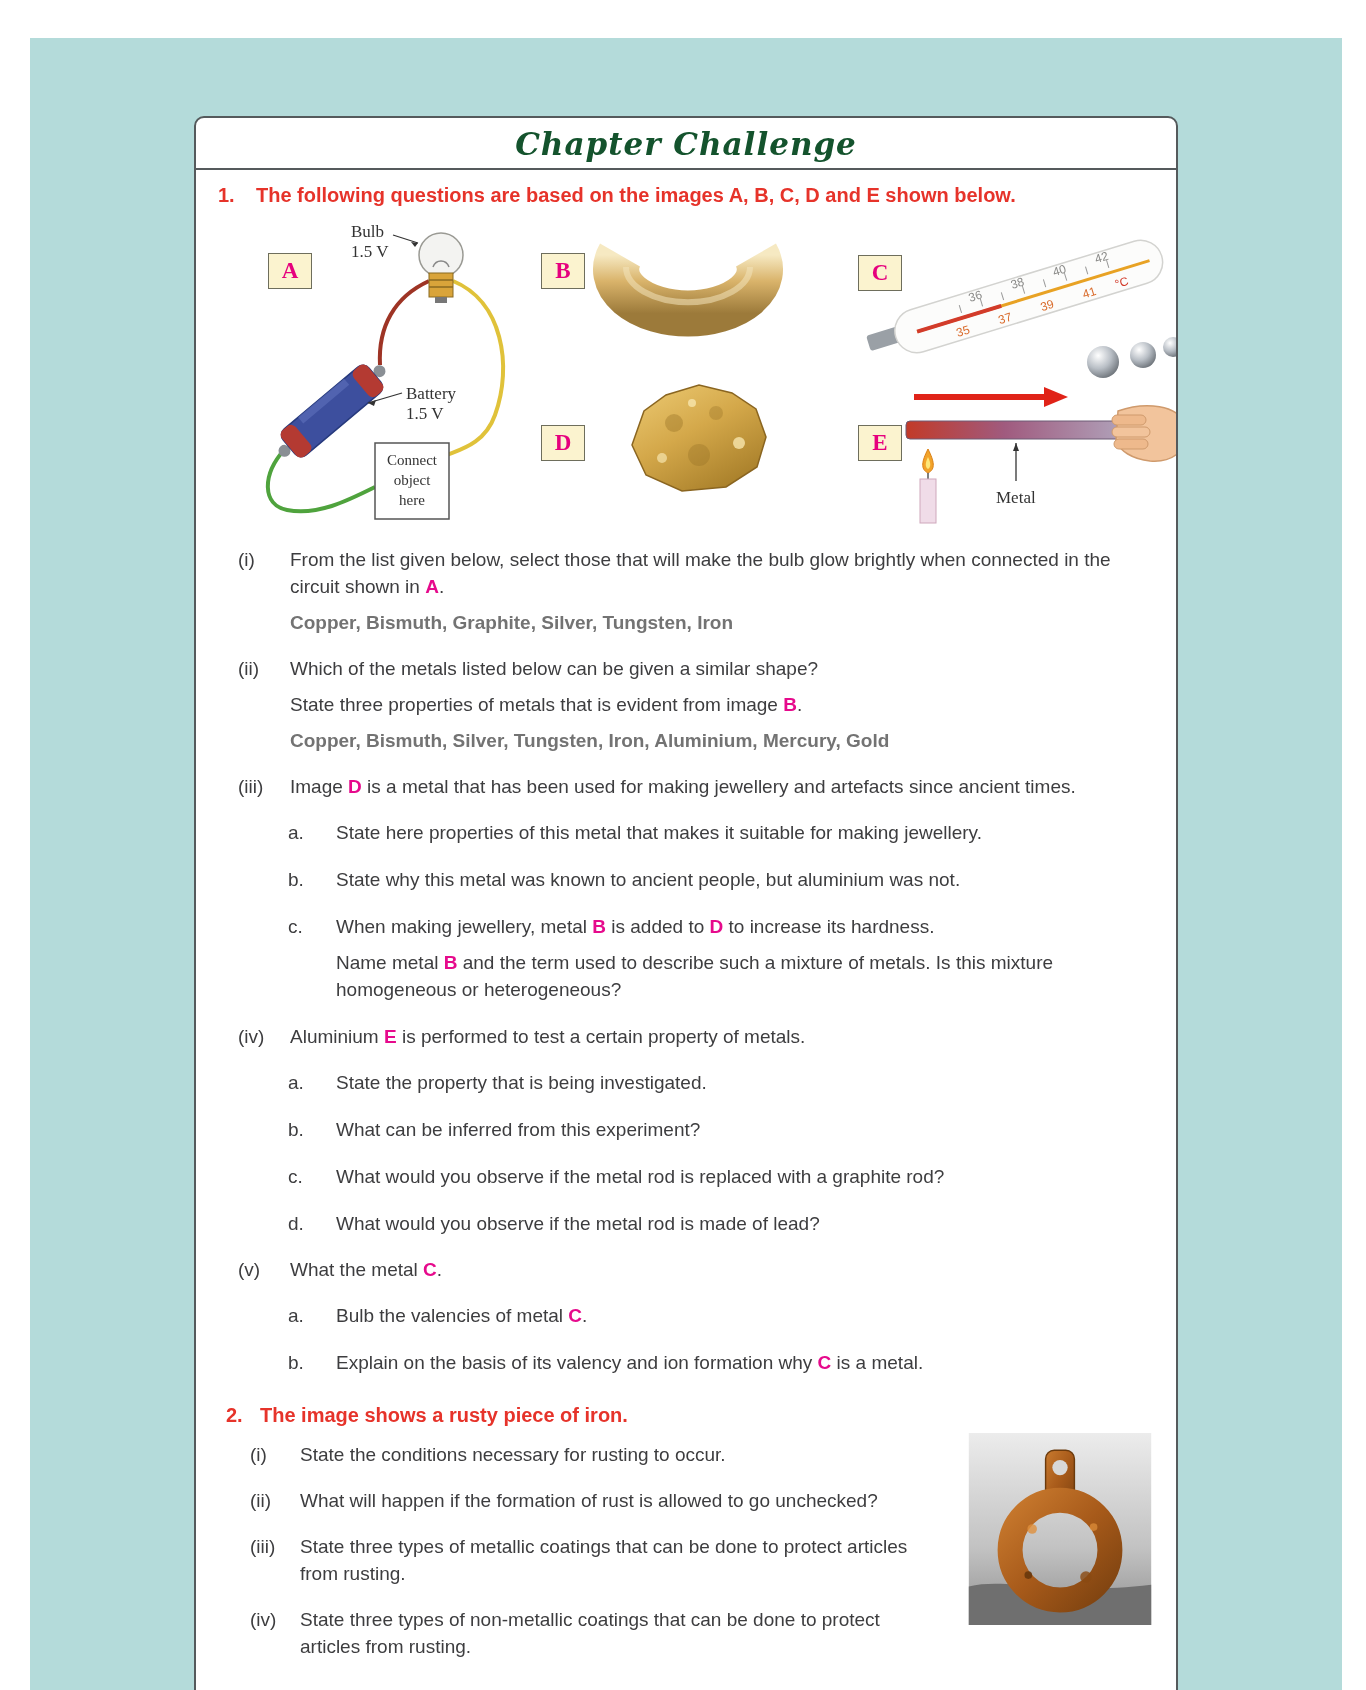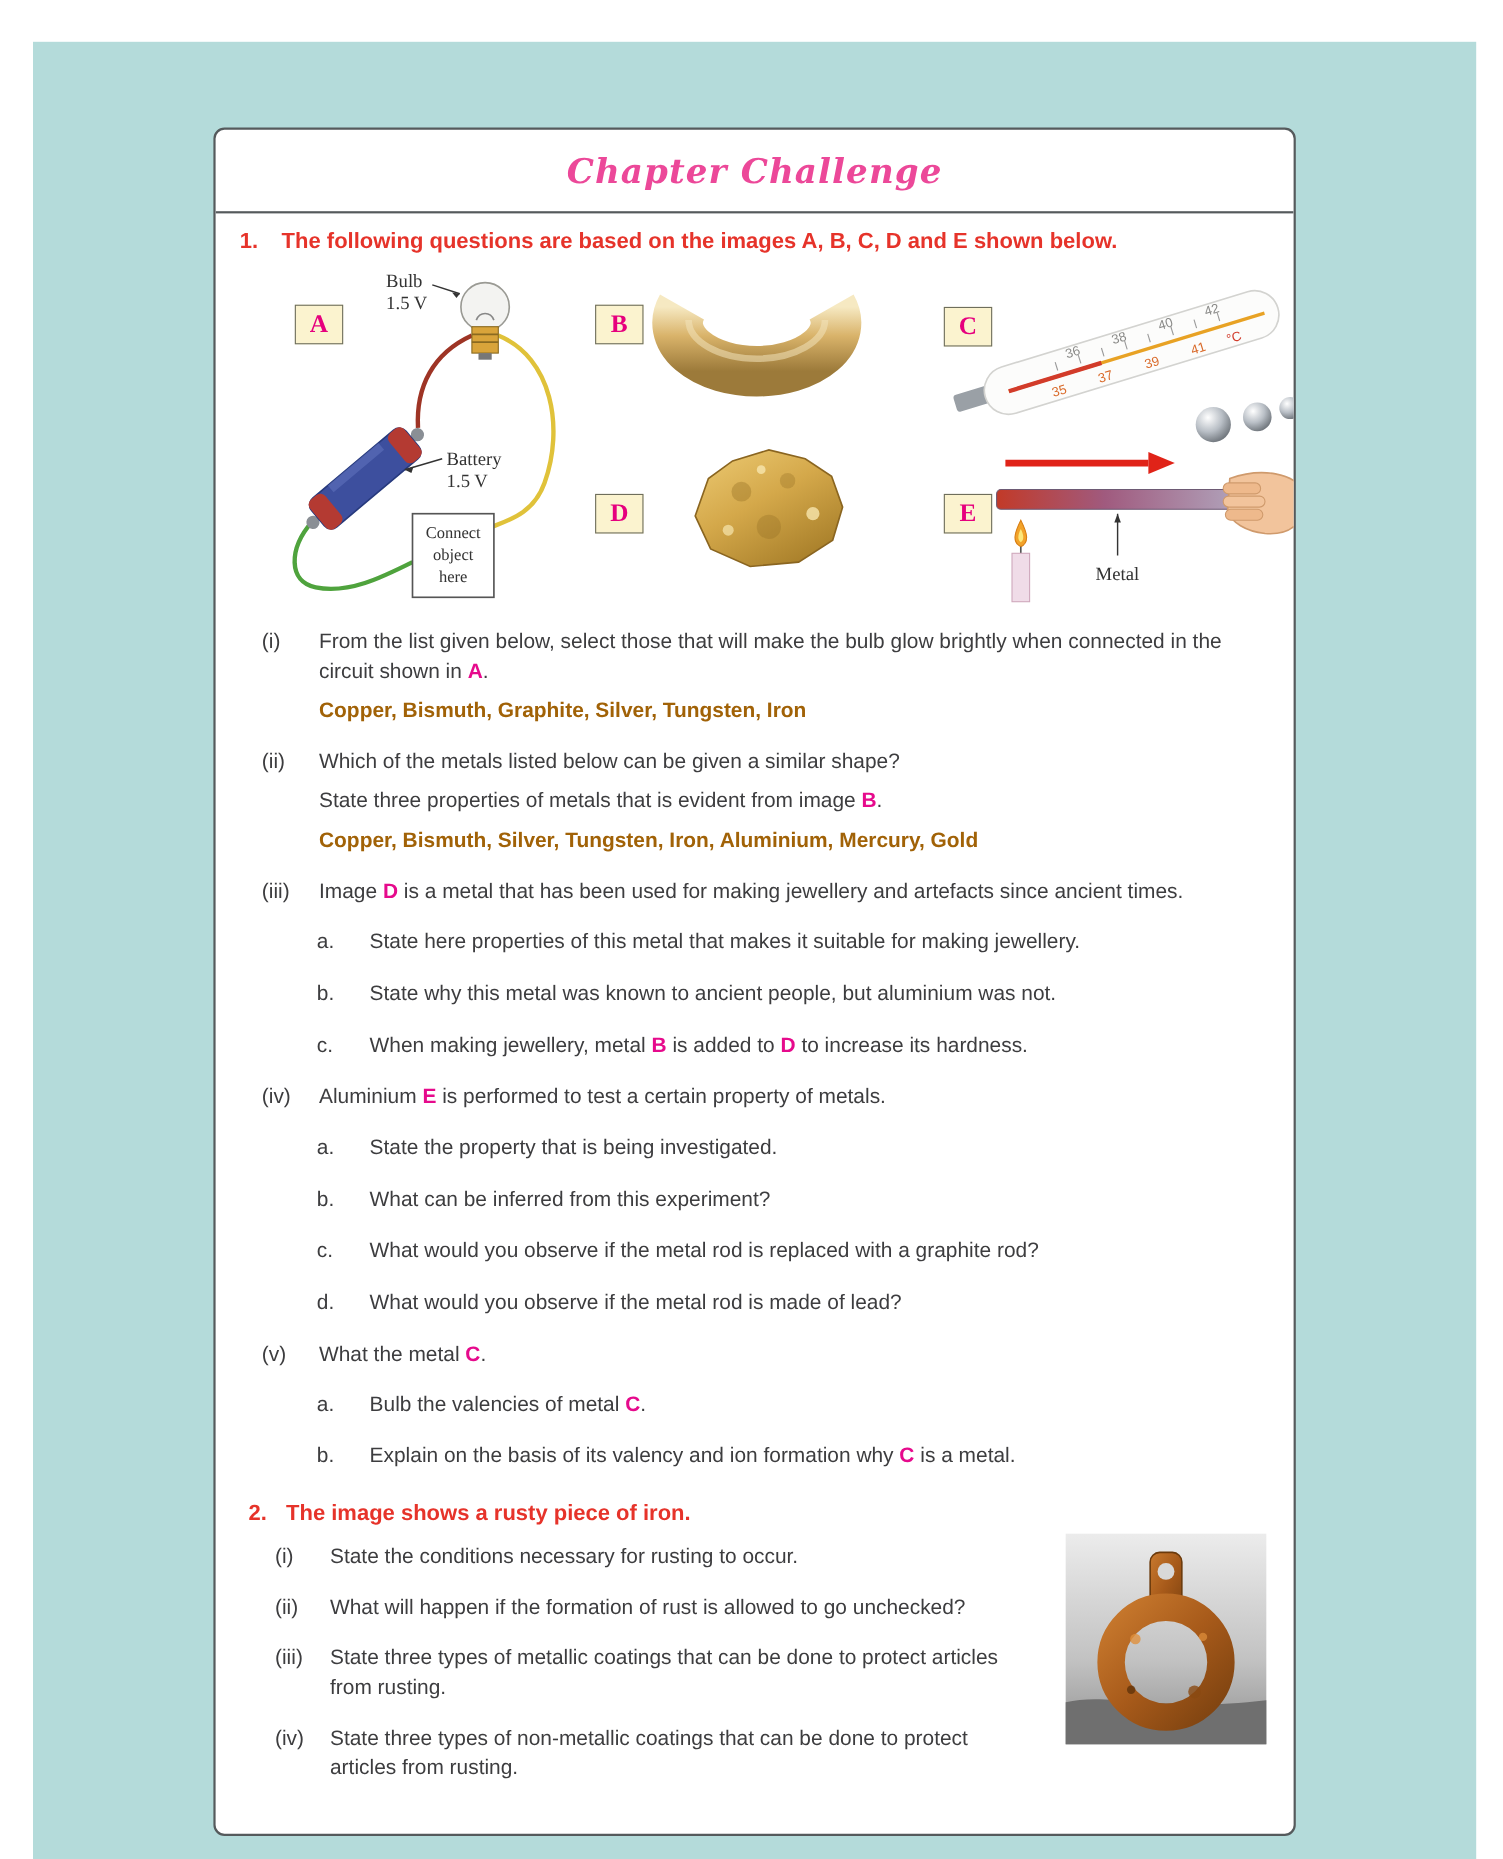--- a/index.html
+++ b/index.html
@@ -23,26 +23,26 @@
     border-radius:10px;
     padding-bottom:26px;
     overflow:hidden;
   }
   .titlebar {
     border-bottom:2px solid #555a5c;
     text-align:center;
     padding:8px 0 6px 0;
   }
   .titlebar h1 {
-    margin:12px;
+    margin:0;
     font-family:"DejaVu Serif", serif;
     font-style:italic;
     font-weight:bold;
     font-size:31px;
-    color:#ec4899;
+    color:#14532d;
     letter-spacing:1px;
   }
   .qheading {
     display:flex;
     padding:14px 26px 4px 22px;
     color:#e6332a;
     font-weight:bold;
     font-size:20px;
   }
   .qheading .qnum { width:38px; flex:none; }
@@ -67,21 +67,21 @@
   .qlist { padding:6px 30px 0 42px; font-size:19px; line-height:1.42; }
   .item { display:flex; margin-bottom:10px; }
   .item .marker { width:52px; flex:none; }
   .item .ibody { flex:1; }
   .item p { margin:0 0 9px 0; }
   .sub { display:flex; margin:0 0 11px 0; padding-left:50px; }
   .sub .submarker { width:48px; flex:none; }
   .sub .sbody { flex:1; }
   .sub p { margin:0 0 9px 0; }
   .mg { color:#e60a8c; font-weight:bold; }
-  .mgline span { color:#a16207; font-weight:bold; }
+  .mgline span { color:#737373; font-weight:bold; }
   .q2block { position:relative; padding:4px 26px 0 30px; font-size:19px; line-height:1.42; }
   .q2heading { display:flex; color:#e6332a; font-weight:bold; font-size:20px; margin-bottom:12px; }
   .q2heading .qnum { width:34px; flex:none; }
   .q2items { padding-left:24px; padding-right:220px; }
   .q2items .item .marker { width:50px; }
   .rustimg { position:absolute; right:22px; top:36px; width:188px; height:192px; }
 </style>
 </head>
 <body>
 
@@ -284,20 +284,21 @@
       <div class="sub">
         <div class="submarker">b.</div>
         <div class="sbody">
             <p><span>State why this metal was known to ancient people, but aluminium was not.</span></p>
           </div>
       </div>
       <div class="sub">
         <div class="submarker">c.</div>
         <div class="sbody">
           <p><span>When making jewellery, metal </span><span class="mg">B</span><span> is added to </span><span class="mg">D</span><span> to increase its hardness.</span></p>
+          <p><span>Name metal </span><span class="mg">B</span><span> and the term used to describe such a mixture of metals. Is this mixture homogeneous or heterogeneous?</span></p>
         </div>
       </div>
 
       <div class="item">
         <div class="marker">(iv)</div>
         <div class="ibody">
           <p><span>Aluminium </span><span class="mg">E</span><span> is performed to test a certain property of metals.</span></p>
         </div>
       </div>
       <div class="sub">

